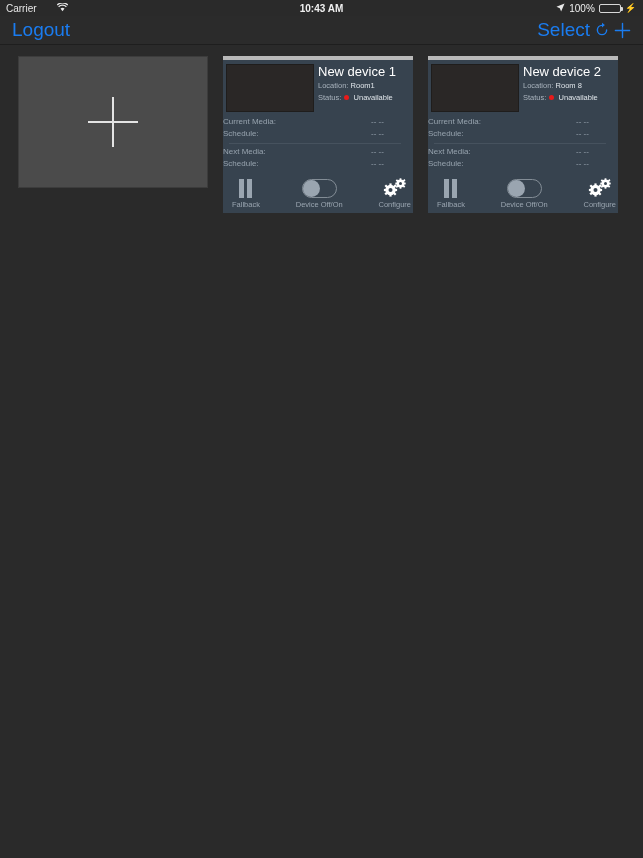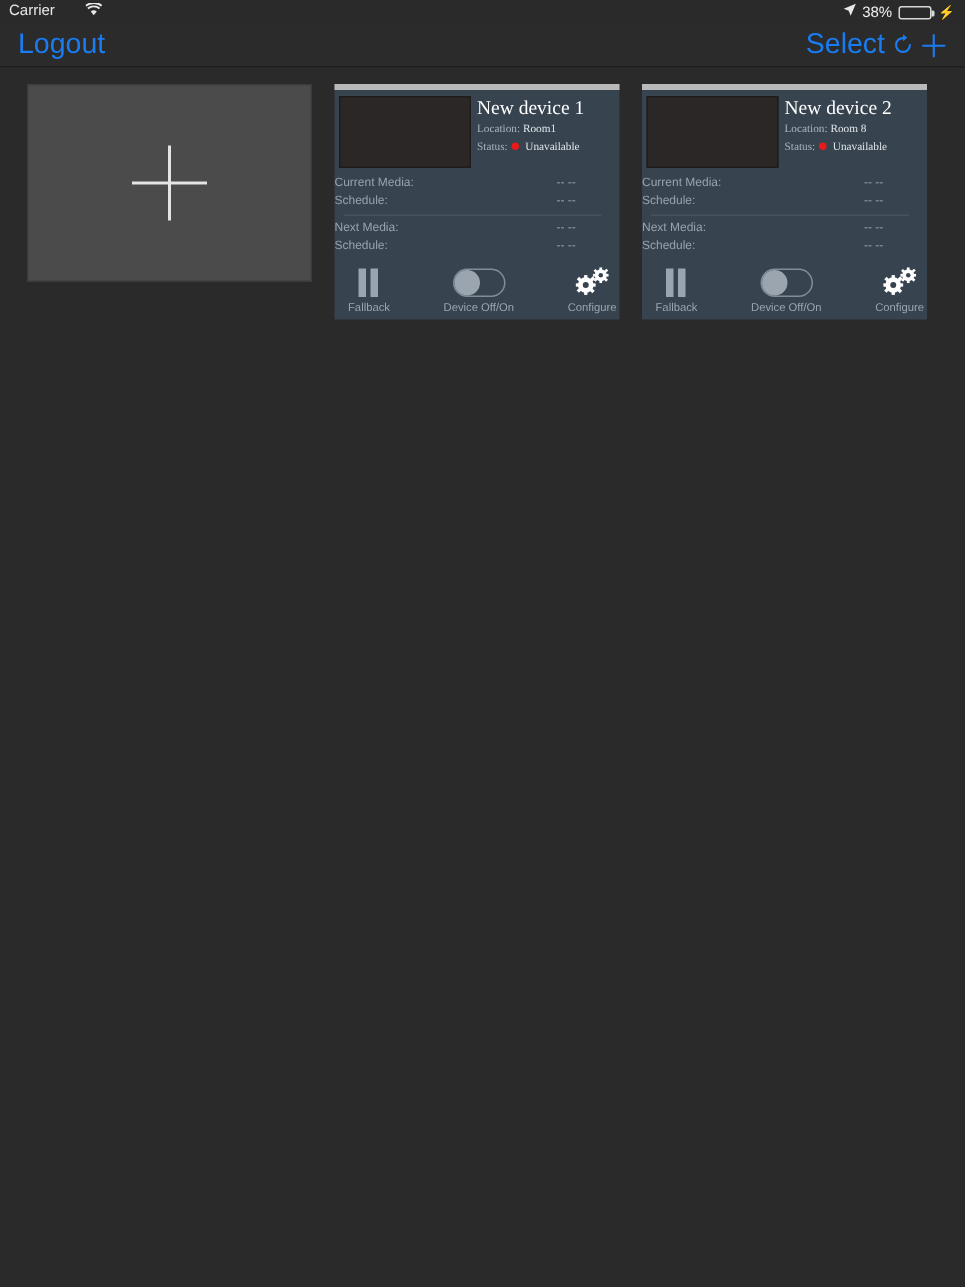--- a/index.html
+++ b/index.html
@@ -89,21 +89,21 @@
 
   
   .card {
     width:190px; flex:0 0 auto;
     background:#37434f;
     position:relative;
     font-size:8px;
     padding-bottom:4px;
   }
   .card-topbar { height:4px; background:#b9b9b9; width:100%; }
-  .card-head { display:flex; padding:4px 5px 0 3px; gap:4px;font-family:Liberation Serif, serif; }
+  .card-head { display:flex; padding:4px 5px 0 3px; gap:4px; }
   .thumb {
     width:88px; height:48px;
     background:#2a2726;
     border:1px solid #1f1d1c;
     flex:0 0 auto;
   }
   .head-txt { flex:1; min-width:0; padding-top:1px; }
   .dev-name {
     font-size:13px; color:#ffffff; line-height:1.05;
     white-space:nowrap; overflow:hidden; text-overflow:ellipsis;
@@ -149,27 +149,28 @@
   <div class="sb-left">
     <span>Carrier</span>
     <span class="wifi-ic">
       <svg width="11" height="9" viewBox="0 0 11 9">
         <path d="M5.5 8.2 L3.5 5.6 A3.3 3.3 0 0 1 7.5 5.6 Z" fill="#e8e8e8"></path>
         <path d="M1.6 3.7 A6 6 0 0 1 9.4 3.7" stroke="#e8e8e8" stroke-width="1.3" fill="none"></path>
         <path d="M0.2 1.9 A8.2 8.2 0 0 1 10.8 1.9" stroke="#e8e8e8" stroke-width="1.3" fill="none"></path>
       </svg>
     </span>
   </div>
+  <div class="sb-center">10:43 AM</div>
   <div class="sb-right">
     <span class="loc-ic">
       <svg width="9" height="9" viewBox="0 0 10 10">
         <path d="M9.5 0.5 L0.5 4.3 L4.2 5.8 L5.7 9.5 Z" fill="#e8e8e8"></path>
       </svg>
     </span>
-    <span class="batt-pct">38%</span>
+    <span class="batt-pct">100%</span>
     <span class="batt">
       <span class="batt-fill" style="width:100%"></span>
       <span class="batt-cap"></span>
     </span>
     <span class="plug">⚡</span>
   </div>
 </div>
 
 <div class="navbar">
   <div class="nav-left">

